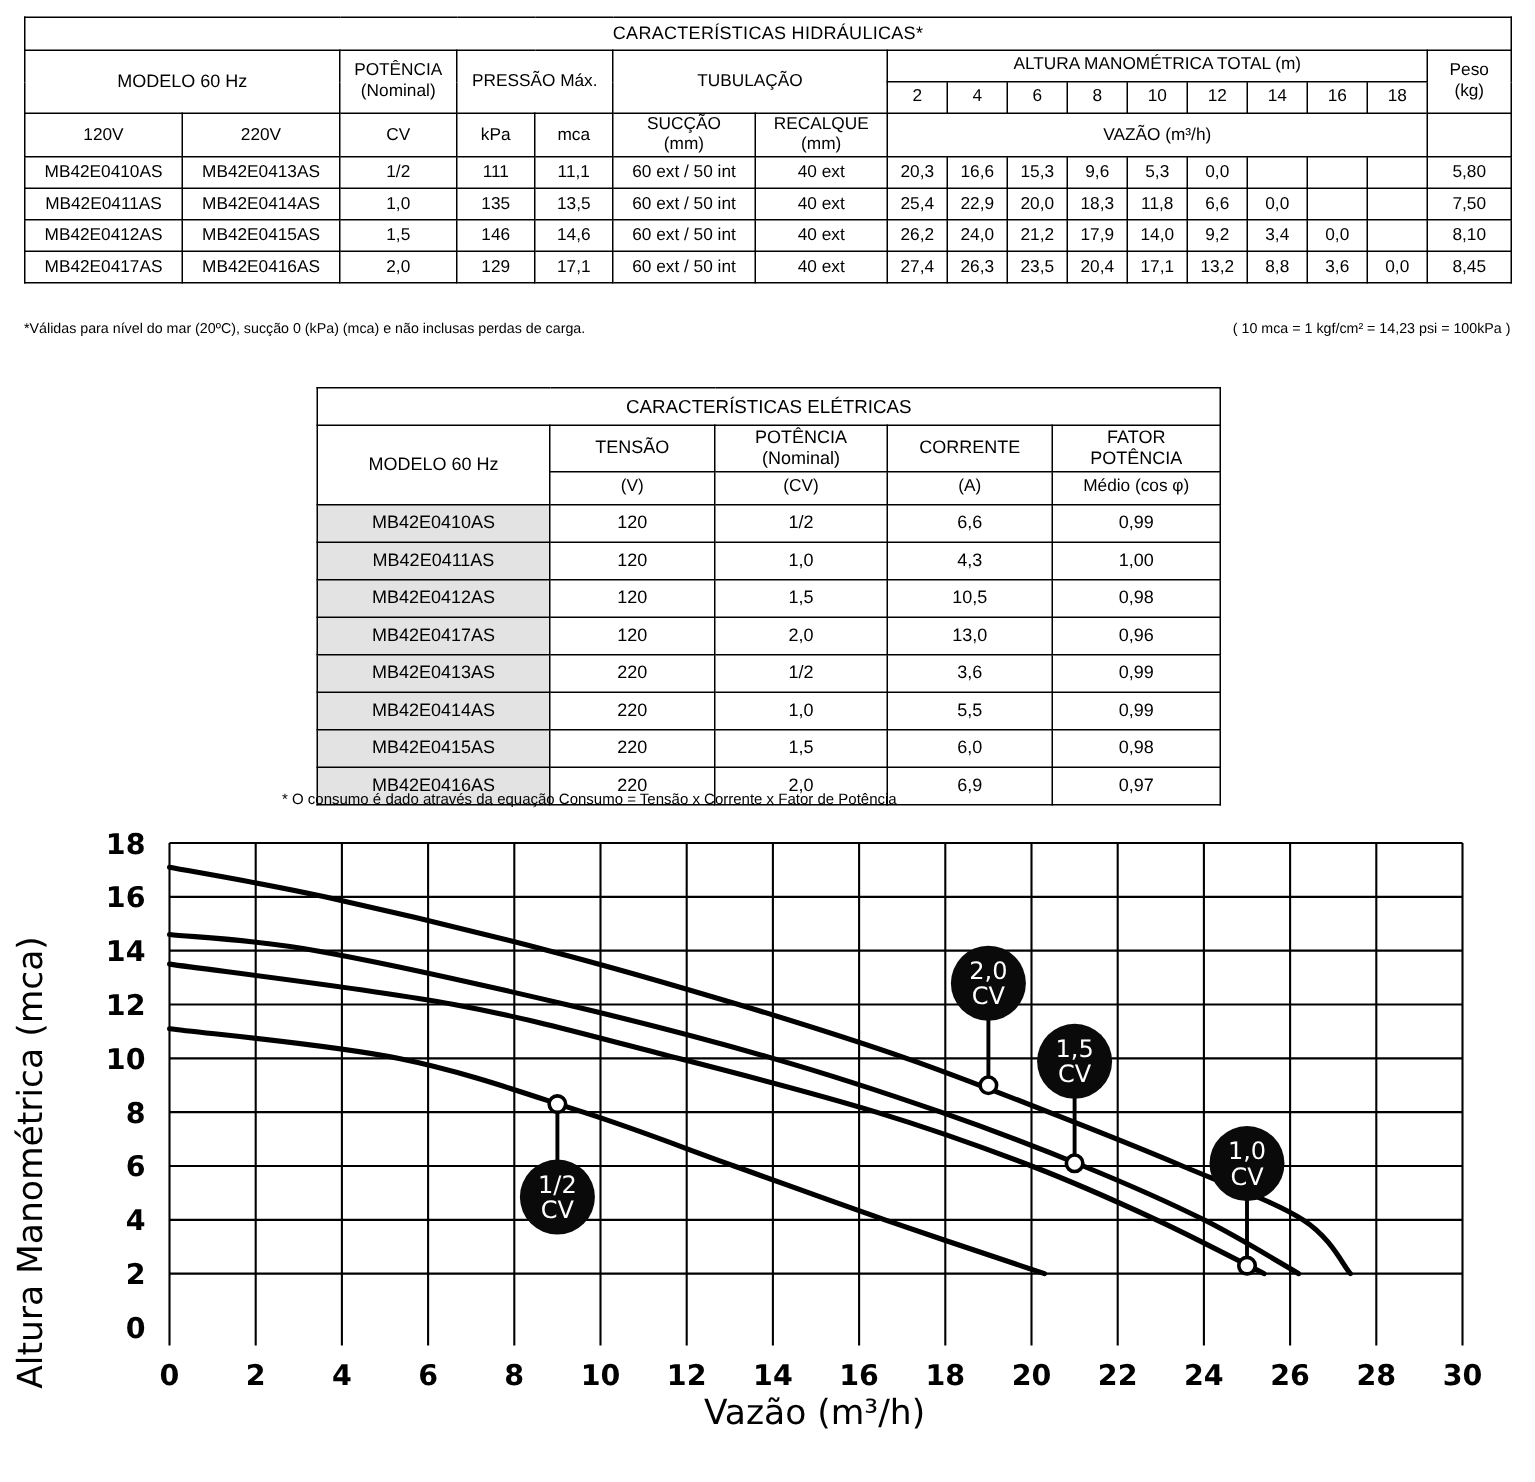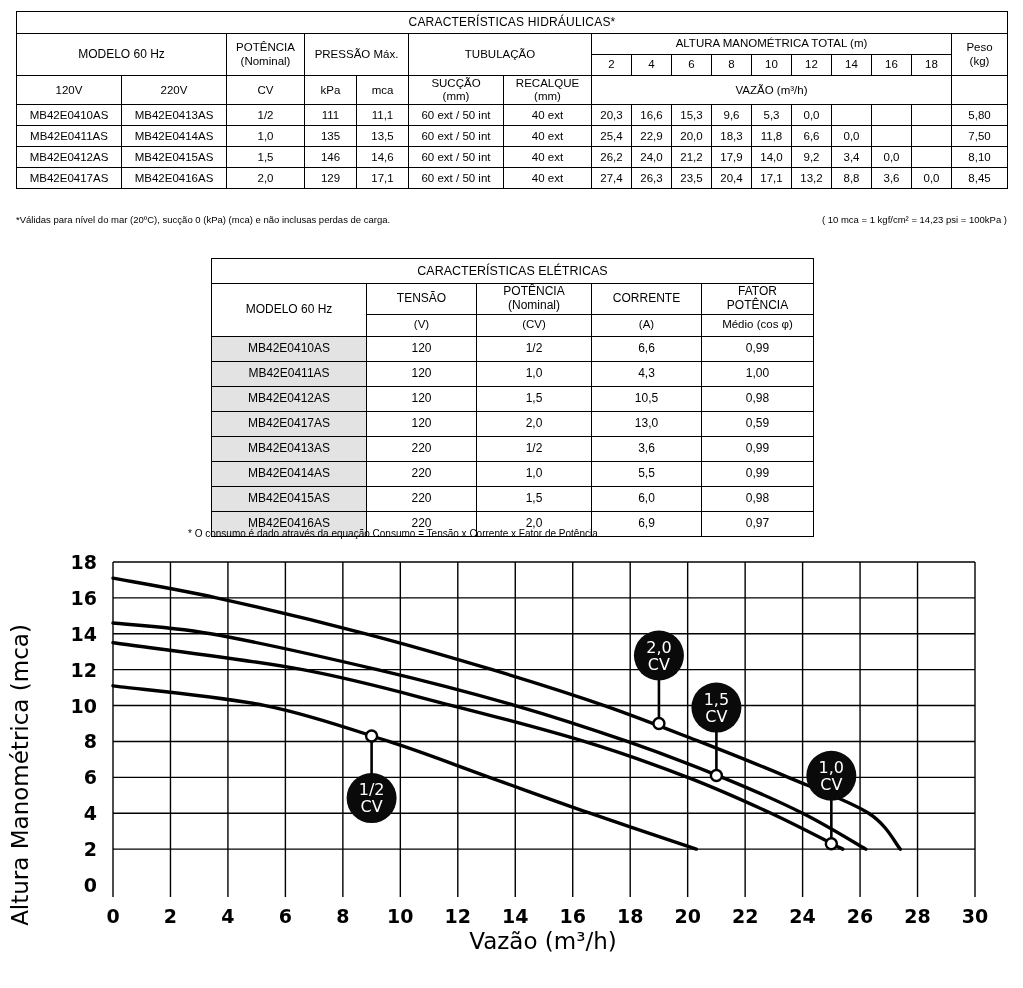--- a/index.html
+++ b/index.html
@@ -305,21 +305,21 @@
         <td>120</td>
         <td>1,5</td>
         <td>10,5</td>
         <td>0,98</td>
       </tr>
       <tr>
         <td class="rowhdr">MB42E0417AS</td>
         <td>120</td>
         <td>2,0</td>
         <td>13,0</td>
-        <td>0,59</td>
+        <td>0,96</td>
       </tr>
       <tr>
         <td class="rowhdr">MB42E0413AS</td>
         <td>220</td>
         <td>1/2</td>
         <td>3,6</td>
         <td>0,99</td>
       </tr>
       <tr>
         <td class="rowhdr">MB42E0414AS</td>

